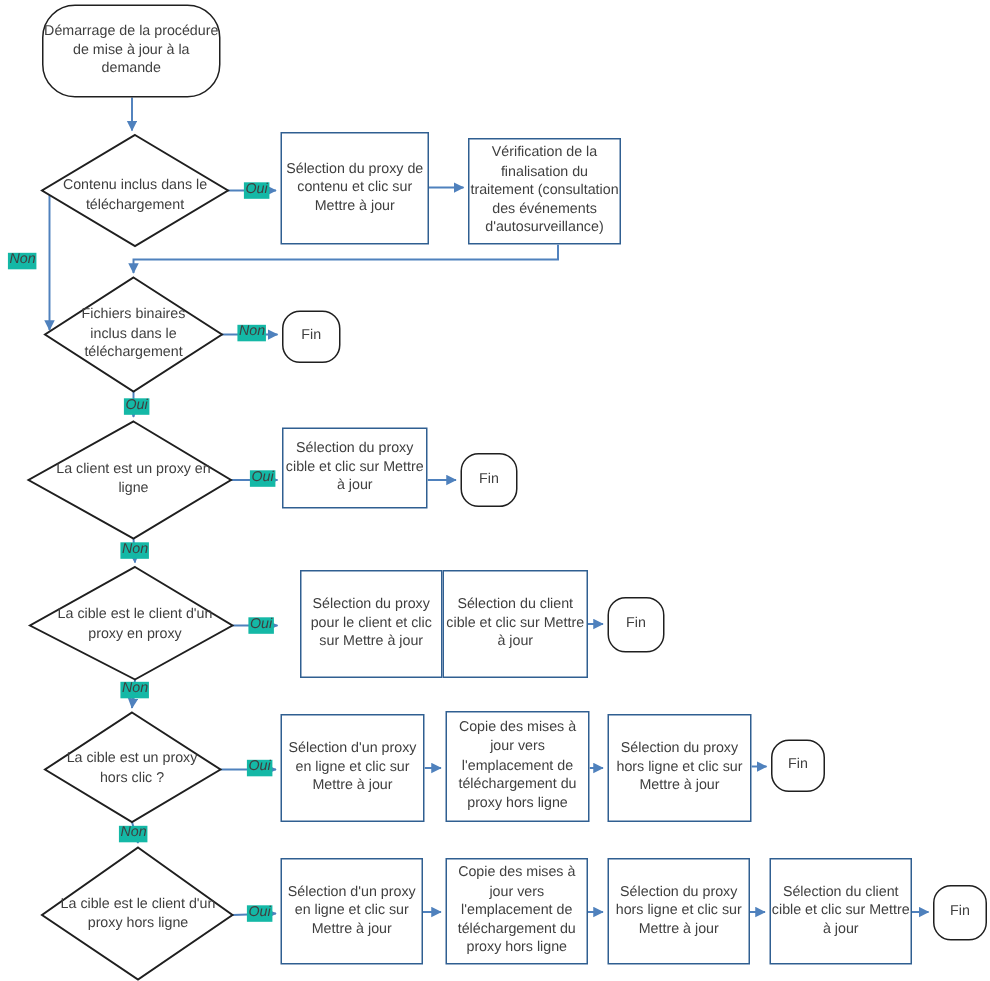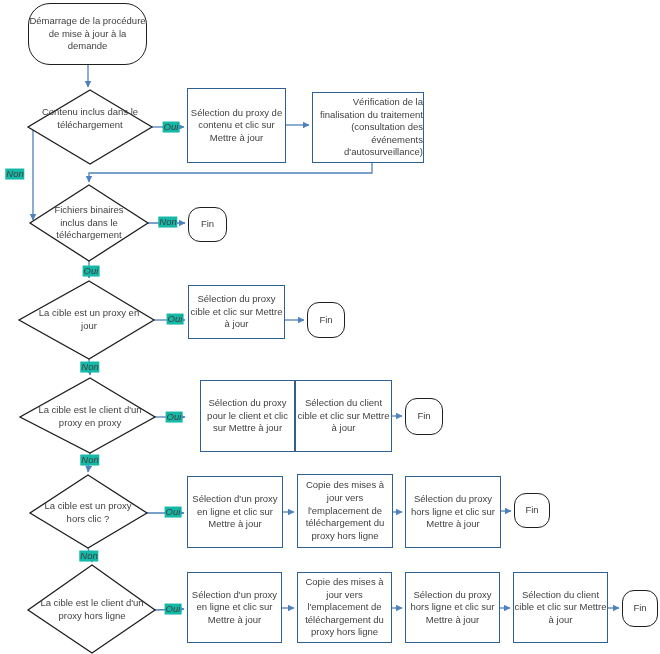--- a/index.html
+++ b/index.html
@@ -64,26 +64,26 @@
         <polygon points="90,90 152,127 90,164 28,127" fill="#ffffff" stroke="#1f1f1f" stroke-width="1.3"></polygon>
         <polygon points="89,185 148,223 89,261 30,223" fill="#ffffff" stroke="#1f1f1f" stroke-width="1.3"></polygon>
         <polygon points="89,281 154,320 89,359 19,320" fill="#ffffff" stroke="#1f1f1f" stroke-width="1.3"></polygon>
         <polygon points="90,378 155,417 90,453 20,417" fill="#ffffff" stroke="#1f1f1f" stroke-width="1.3"></polygon>
         <polygon points="88,475 147,513 88,548 30,513" fill="#ffffff" stroke="#1f1f1f" stroke-width="1.3"></polygon>
         <polygon points="92,565 155,610 92,653 28,610" fill="#ffffff" stroke="#1f1f1f" stroke-width="1.3"></polygon>
       </g>
   </svg>
   <div id="nodes-layer">
       <div class="node terminator" style="left: 28px; top: 3px; width: 119px; height: 62px; border-radius: 22px;">Démarrage de la procédure de mise à jour à la demande</div>
-      <div class="diamond-text" style="left: 38px; top: 98px; width: 104px; height: 42px; text-align: center;">Contenu inclus dans le téléchargement</div>
+      <div class="diamond-text" style="left: 38px; top: 110px; width: 104px; height: 42px; text-align: center;">Contenu inclus dans le téléchargement</div>
       <div class="node process" style="left: 187px; top: 88px; width: 99px; height: 75px; border-color: rgb(48, 95, 145);">Sélection du proxy de contenu et clic sur Mettre à jour</div>
-      <div class="node process" style="left: 312px; top: 92px; width: 112px; height: 71px; border-color: rgb(48, 95, 145); text-align: right;">Vérification de la finalisation du traitement (consultation des événements d'autosurveillance)</div>
+      <div class="node process" style="left: 312px; top: 92px; width: 102px; height: 71px; border-color: rgb(48, 95, 145);">Vérification de la finalisation du traitement (consultation des événements d'autosurveillance)</div>
       <div class="diamond-text" style="left: 44px; top: 196px; width: 90px; height: 54px;">Fichiers binaires inclus dans le téléchargement</div>
       <div class="node terminator" style="left: 188px; top: 207px; width: 39px; height: 35px; border-radius: 12px;">Fin</div>
-      <div class="diamond-text" style="left: 32px; top: 298px; width: 114px; height: 44px;">La cible est un proxy en jour</div>
+      <div class="diamond-text" style="left: 32px; top: 298px; width: 114px; height: 44px;">La client est un proxy en ligne</div>
       <div class="node process" style="left: 188px; top: 285px; width: 97px; height: 54px; border-color: rgb(48, 95, 145);">Sélection du proxy cible et clic sur Mettre à jour</div>
       <div class="node terminator" style="left: 307px; top: 302px; width: 38px; height: 36px; border-radius: 12px;">Fin</div>
       <div class="diamond-text" style="left: 34px; top: 395px; width: 112px; height: 44px;">La cible est le client d'un proxy en proxy</div>
       <div class="node process" style="left: 188px; top: 380px; width: 95px; height: 72px; border-color: rgb(48, 95, 145); margin-left: 12px;">Sélection du proxy pour le client et clic sur Mettre à jour</div>
       <div class="node process" style="left: 295px; top: 380px; width: 97px; height: 72px; border-color: rgb(48, 95, 145);">Sélection du client cible et clic sur Mettre à jour</div>
       <div class="node terminator" style="left: 405px; top: 398px; width: 38px; height: 37px; border-radius: 12px;">Fin</div>
       <div class="diamond-text" style="left: 42px; top: 491px; width: 92px; height: 44px;">La cible est un proxy hors clic ?</div>
       <div class="node process" style="left: 187px; top: 476px; width: 96px; height: 72px; border-color: rgb(48, 95, 145);">Sélection d'un proxy en ligne et clic sur Mettre à jour</div>
       <div class="node process" style="left: 297px; top: 474px; width: 96px; height: 74px; border-color: rgb(48, 95, 145);">Copie des mises à jour vers l'emplacement de téléchargement du proxy hors ligne</div>
       <div class="node process" style="left: 405px; top: 476px; width: 96px; height: 72px; border-color: rgb(48, 95, 145);">Sélection du proxy hors ligne et clic sur Mettre à jour</div>

